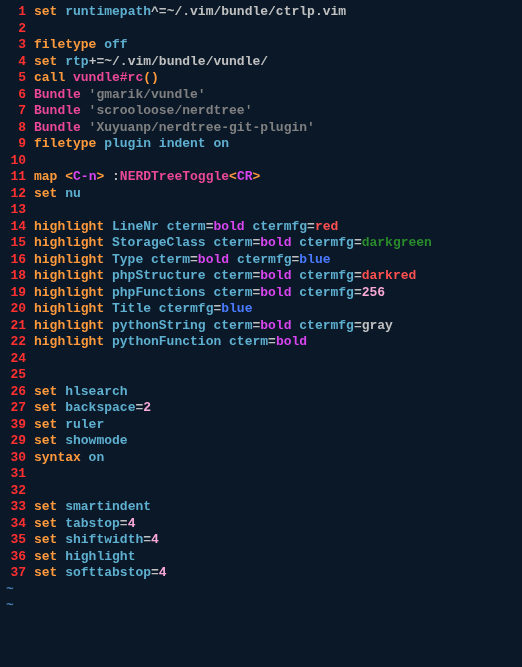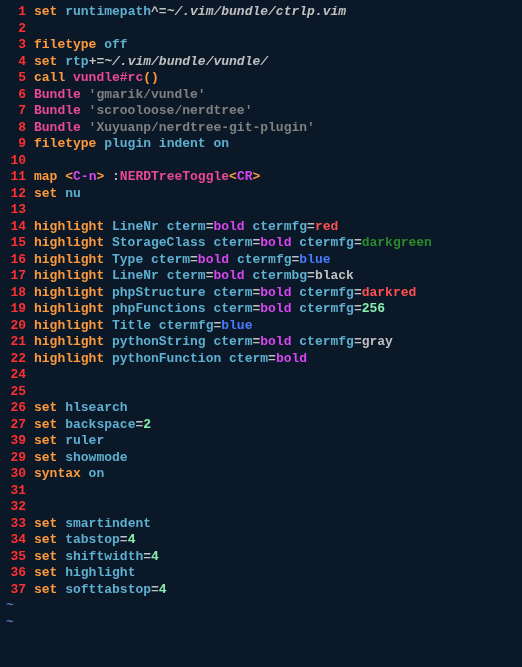--- a/index.html
+++ b/index.html
@@ -28,25 +28,25 @@
   .code {
     flex: 1;
   }
   .tilde {
     color: #4a7bb0;
     padding-left: 2px;
   }
   .c-keyword { color: #ff9a3c; }
   .c-ident { color: #5fb0d0; text-align: right; }
   .c-op { color: #c0c0c0; }
-  .c-path { color: #c0c0c0; font-style: italic; }
+  .c-path { color: #c0c0c0; }
   .c-func { color: #ec4899; }
   .c-paren { color: #ff9a3c; }
   .c-str { color: #808080; }
-  .c-num { color: #86efac; }
+  .c-num { color: #f9a8d4; }
   .c-const { color: #d946ef; }
   .c-red { color: #ff5050; }
   .c-blue { color: #4a7bff; text-align: center; }
   .c-green { color: #2a8b2a; }
   .c-plain { color: #c0c0c0; }
   .c-key { color: #ff9a3c; }
 </style>
 </head>
 <body>
 
@@ -60,21 +60,20 @@
     <div class="line"><span class="gutter">7</span><span class="code"><span class="c-func">Bundle </span><span class="c-str">'scrooloose/nerdtree'</span></span></div>
     <div class="line"><span class="gutter">8</span><span class="code"><span class="c-func">Bundle </span><span class="c-str">'Xuyuanp/nerdtree-git-plugin'</span></span></div>
     <div class="line"><span class="gutter">9</span><span class="code"><span class="c-keyword">filetype </span><span class="c-ident">plugin </span><span class="c-ident">indent </span><span class="c-ident">on</span></span></div>
     <div class="line"><span class="gutter">10</span><span class="code"></span></div>
     <div class="line"><span class="gutter">11</span><span class="code"><span class="c-keyword">map </span><span class="c-key">&lt;</span><span class="c-const">C-n</span><span class="c-key">&gt; </span><span class="c-plain">:</span><span class="c-func">NERDTreeToggle</span><span class="c-key">&lt;</span><span class="c-const">CR</span><span class="c-key">&gt;</span></span></div>
     <div class="line"><span class="gutter">12</span><span class="code"><span class="c-keyword">set </span><span class="c-ident">nu</span></span></div>
     <div class="line"><span class="gutter">13</span><span class="code"></span></div>
     <div class="line"><span class="gutter">14</span><span class="code"><span class="c-keyword">highlight </span><span class="c-ident">LineNr </span><span class="c-ident">cterm</span><span class="c-op">=</span><span class="c-const">bold </span><span class="c-ident">ctermfg</span><span class="c-op">=</span><span class="c-red">red</span></span></div>
     <div class="line"><span class="gutter">15</span><span class="code"><span class="c-keyword">highlight </span><span class="c-ident">StorageClass </span><span class="c-ident">cterm</span><span class="c-op">=</span><span class="c-const">bold </span><span class="c-ident">ctermfg</span><span class="c-op">=</span><span class="c-green">darkgreen</span></span></div>
     <div class="line"><span class="gutter">16</span><span class="code"><span class="c-keyword">highlight </span><span class="c-ident">Type </span><span class="c-ident">cterm</span><span class="c-op">=</span><span class="c-const">bold </span><span class="c-ident">ctermfg</span><span class="c-op">=</span><span class="c-blue">blue</span></span></div>
-    <div class="line"><span class="gutter">17</span><span class="code"><span class="c-keyword">highlight </span><span class="c-ident">LineNr </span><span class="c-ident">cterm</span><span class="c-op">=</span><span class="c-const">bold </span><span class="c-ident">ctermbg</span><span class="c-op">=</span><span class="c-plain">black</span></span></div>
     <div class="line"><span class="gutter">18</span><span class="code"><span class="c-keyword">highlight </span><span class="c-ident">phpStructure </span><span class="c-ident">cterm</span><span class="c-op">=</span><span class="c-const">bold </span><span class="c-ident">ctermfg</span><span class="c-op">=</span><span class="c-red">darkred</span></span></div>
     <div class="line"><span class="gutter">19</span><span class="code"><span class="c-keyword">highlight </span><span class="c-ident">phpFunctions </span><span class="c-ident">cterm</span><span class="c-op">=</span><span class="c-const">bold </span><span class="c-ident">ctermfg</span><span class="c-op">=</span><span class="c-num">256</span></span></div>
     <div class="line"><span class="gutter">20</span><span class="code"><span class="c-keyword">highlight </span><span class="c-ident">Title </span><span class="c-ident">ctermfg</span><span class="c-op">=</span><span class="c-blue">blue</span></span></div>
     <div class="line"><span class="gutter">21</span><span class="code"><span class="c-keyword">highlight </span><span class="c-ident">pythonString </span><span class="c-ident">cterm</span><span class="c-op">=</span><span class="c-const">bold </span><span class="c-ident">ctermfg</span><span class="c-op">=</span><span class="c-plain">gray</span></span></div>
     <div class="line"><span class="gutter">22</span><span class="code"><span class="c-keyword">highlight </span><span class="c-ident">pythonFunction </span><span class="c-ident">cterm</span><span class="c-op">=</span><span class="c-const">bold</span></span></div>
     <div class="line"><span class="gutter">24</span><span class="code"></span></div>
     <div class="line"><span class="gutter">25</span><span class="code"></span></div>
     <div class="line"><span class="gutter">26</span><span class="code"><span class="c-keyword">set </span><span class="c-ident">hlsearch</span></span></div>
     <div class="line"><span class="gutter">27</span><span class="code"><span class="c-keyword">set </span><span class="c-ident">backspace</span><span class="c-op">=</span><span class="c-num">2</span></span></div>
     <div class="line"><span class="gutter">39</span><span class="code"><span class="c-keyword">set </span><span class="c-ident">ruler</span></span></div>

